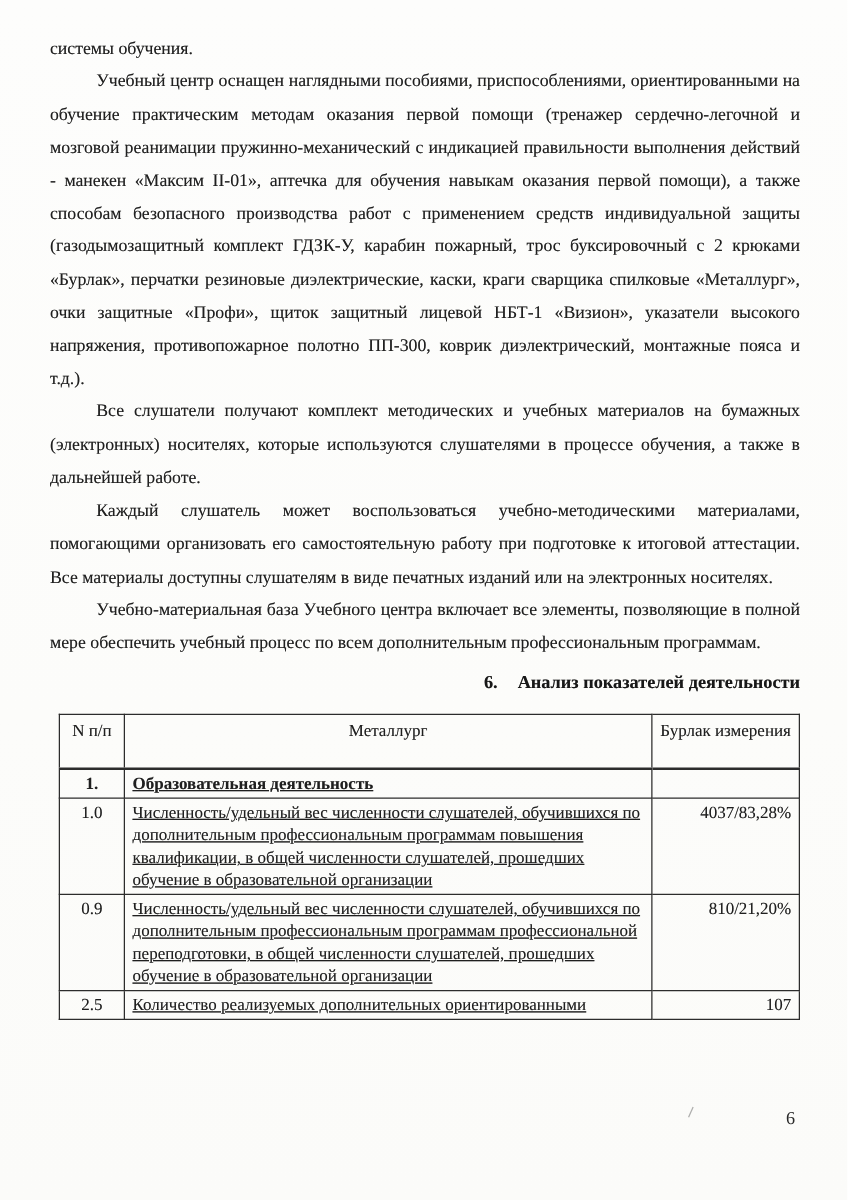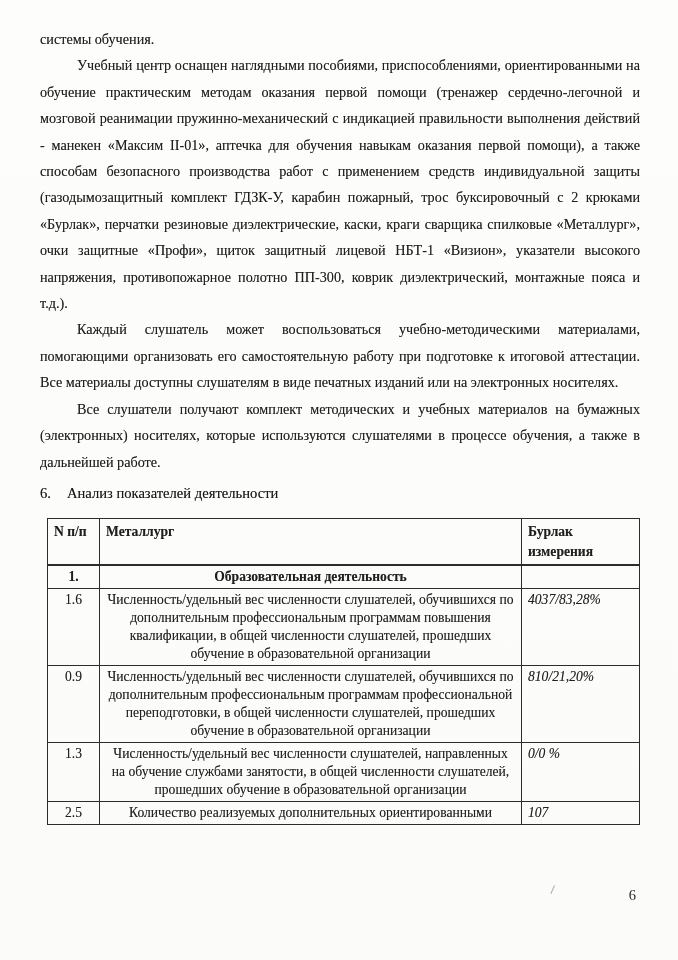--- a/index.html
+++ b/index.html
@@ -21,22 +21,22 @@
     font-size: 14.2px;
     line-height: 26.4px;
     text-align: justify;
     text-indent: 37px;
     color: #202020;
     text-shadow: 0 0 0.4px rgba(30,30,30,0.45);
   }
   .body-par.no-indent { text-indent: 0; }
   .section-heading {
     margin-top: 5px;
-    text-align: left;
-    font-weight: normal;
+    text-align: right;
+    font-weight: bold;
     font-size: 14.6px;
     line-height: 26px;
     color: #181818;
     text-shadow: 0 0 0.4px rgba(20,20,20,0.5);
   }
   .section-heading .sec-num { margin-right: 16px; }
   table.indicators {
     margin: 12px 0 0 7px;
     width: 592px;
     border-collapse: collapse;
@@ -49,30 +49,29 @@
   table.indicators th, table.indicators td {
     border: 1.4px solid #2c2c2c;
     vertical-align: top;
     font-weight: normal;
     line-height: 18px;
     padding: 2px 6px;
     color: #1f1f1f;
     text-shadow: 0 0 0.4px rgba(25,25,25,0.4);
   }
   table.indicators thead th {
-    text-align: left;
+    text-align: center;
     height: 44px;
     line-height: 20px;
     padding-top: 3px;
-    font-weight: bold;
   }
   table.indicators thead th { border-bottom-width: 2.4px; }
   td.cell-num { text-align: center; padding-top: 1px; }
-  td.cell-ind { text-align: center; padding-left: 8px; padding-top: 1px; }
-  td.cell-val { text-align: left; padding-top: 1px; font-style: italic; }
+  td.cell-ind { text-align: left; padding-left: 8px; padding-top: 1px; text-decoration: underline; }
+  td.cell-val { text-align: right; padding-top: 1px; }
   tr.row-section td { font-weight: bold; height: 20px; }
   tr.row-h72 td { height: 73px; }
   tr.row-h55 td { height: 56px; }
   tr.row-h20 td { height: 20px; }
   .page-number {
     position: absolute;
     right: 42px;
     top: 887px;
     font-size: 14.5px;
     color: #2a2a2a;
@@ -88,22 +87,23 @@
   }
 </style>
 </head>
 <body>
 
 <div class="page">
   <div class="content">
 
     <p class="body-par no-indent">системы обучения.</p>
     <p class="body-par">Учебный центр оснащен наглядными пособиями, приспособлениями, ориентированными на обучение практическим методам оказания первой помощи (тренажер сердечно-легочной и мозговой реанимации пружинно-механический с индикацией правильности выполнения действий - манекен «Максим II-01», аптечка для обучения навыкам оказания первой помощи), а также способам безопасного производства работ с применением средств индивидуальной защиты (газодымозащитный комплект ГДЗК-У, карабин пожарный, трос буксировочный с 2 крюками «Бурлак», перчатки резиновые диэлектрические, каски, краги сварщика спилковые «Металлург», очки защитные «Профи», щиток защитный лицевой НБТ-1 «Визион», указатели высокого напряжения, противопожарное полотно ПП-300, коврик диэлектрический, монтажные пояса и т.д.).</p>
+    <p class="body-par">Все слушатели получают комплект методических и учебных материалов на бумажных (электронных) носителях, которые используются слушателями в процессе обучения, а также в дальнейшей работе.</p>
     <p class="body-par">Каждый слушатель может воспользоваться учебно-методическими материалами, помогающими организовать его самостоятельную работу при подготовке к итоговой аттестации. Все материалы доступны слушателям в виде печатных изданий или на электронных носителях.</p>
-    <p class="body-par">Все слушатели получают комплект методических и учебных материалов на бумажных (электронных) носителях, которые используются слушателями в процессе обучения, а также в дальнейшей работе.</p>
+    <p class="body-par">Учебно-материальная база Учебного центра включает все элементы, позволяющие в полной мере обеспечить учебный процесс по всем дополнительным профессиональным программам.</p>
 
     <div class="section-heading">
       <span class="sec-num">6.</span><span>Анализ показателей деятельности</span>
     </div>
 
     <table class="indicators">
       <colgroup>
           <col class="c-num">
           <col class="c-ind">
           <col class="c-unit">
@@ -115,33 +115,28 @@
           <th>Бурлак измерения</th>
         </tr>
       </thead>
       <tbody>
         <tr class="row-section">
           <td class="cell-num">1.</td>
           <td class="cell-ind">Образовательная деятельность</td>
           <td class="cell-val"></td>
         </tr>
         <tr class="row-h72">
-          <td class="cell-num">1.6</td>
+          <td class="cell-num">1.0</td>
           <td class="cell-ind">Численность/удельный вес численности слушателей, обучившихся по дополнительным профессиональным программам повышения квалификации, в общей численности слушателей, прошедших обучение в образовательной организации</td>
           <td class="cell-val">4037/83,28%</td>
         </tr>
         <tr class="row-h72">
           <td class="cell-num">0.9</td>
           <td class="cell-ind">Численность/удельный вес численности слушателей, обучившихся по дополнительным профессиональным программам профессиональной переподготовки, в общей численности слушателей, прошедших обучение в образовательной организации</td>
           <td class="cell-val">810/21,20%</td>
-        </tr>
-        <tr class="row-h55">
-          <td class="cell-num">1.3</td>
-          <td class="cell-ind">Численность/удельный вес численности слушателей, направленных на обучение службами занятости, в общей численности слушателей, прошедших обучение в образовательной организации</td>
-          <td class="cell-val">0/0 %</td>
         </tr>
         <tr class="row-h20">
           <td class="cell-num">2.5</td>
           <td class="cell-ind">Количество реализуемых дополнительных ориентированными</td>
           <td class="cell-val">107</td>
         </tr>
       </tbody>
     </table>
 
   </div>

